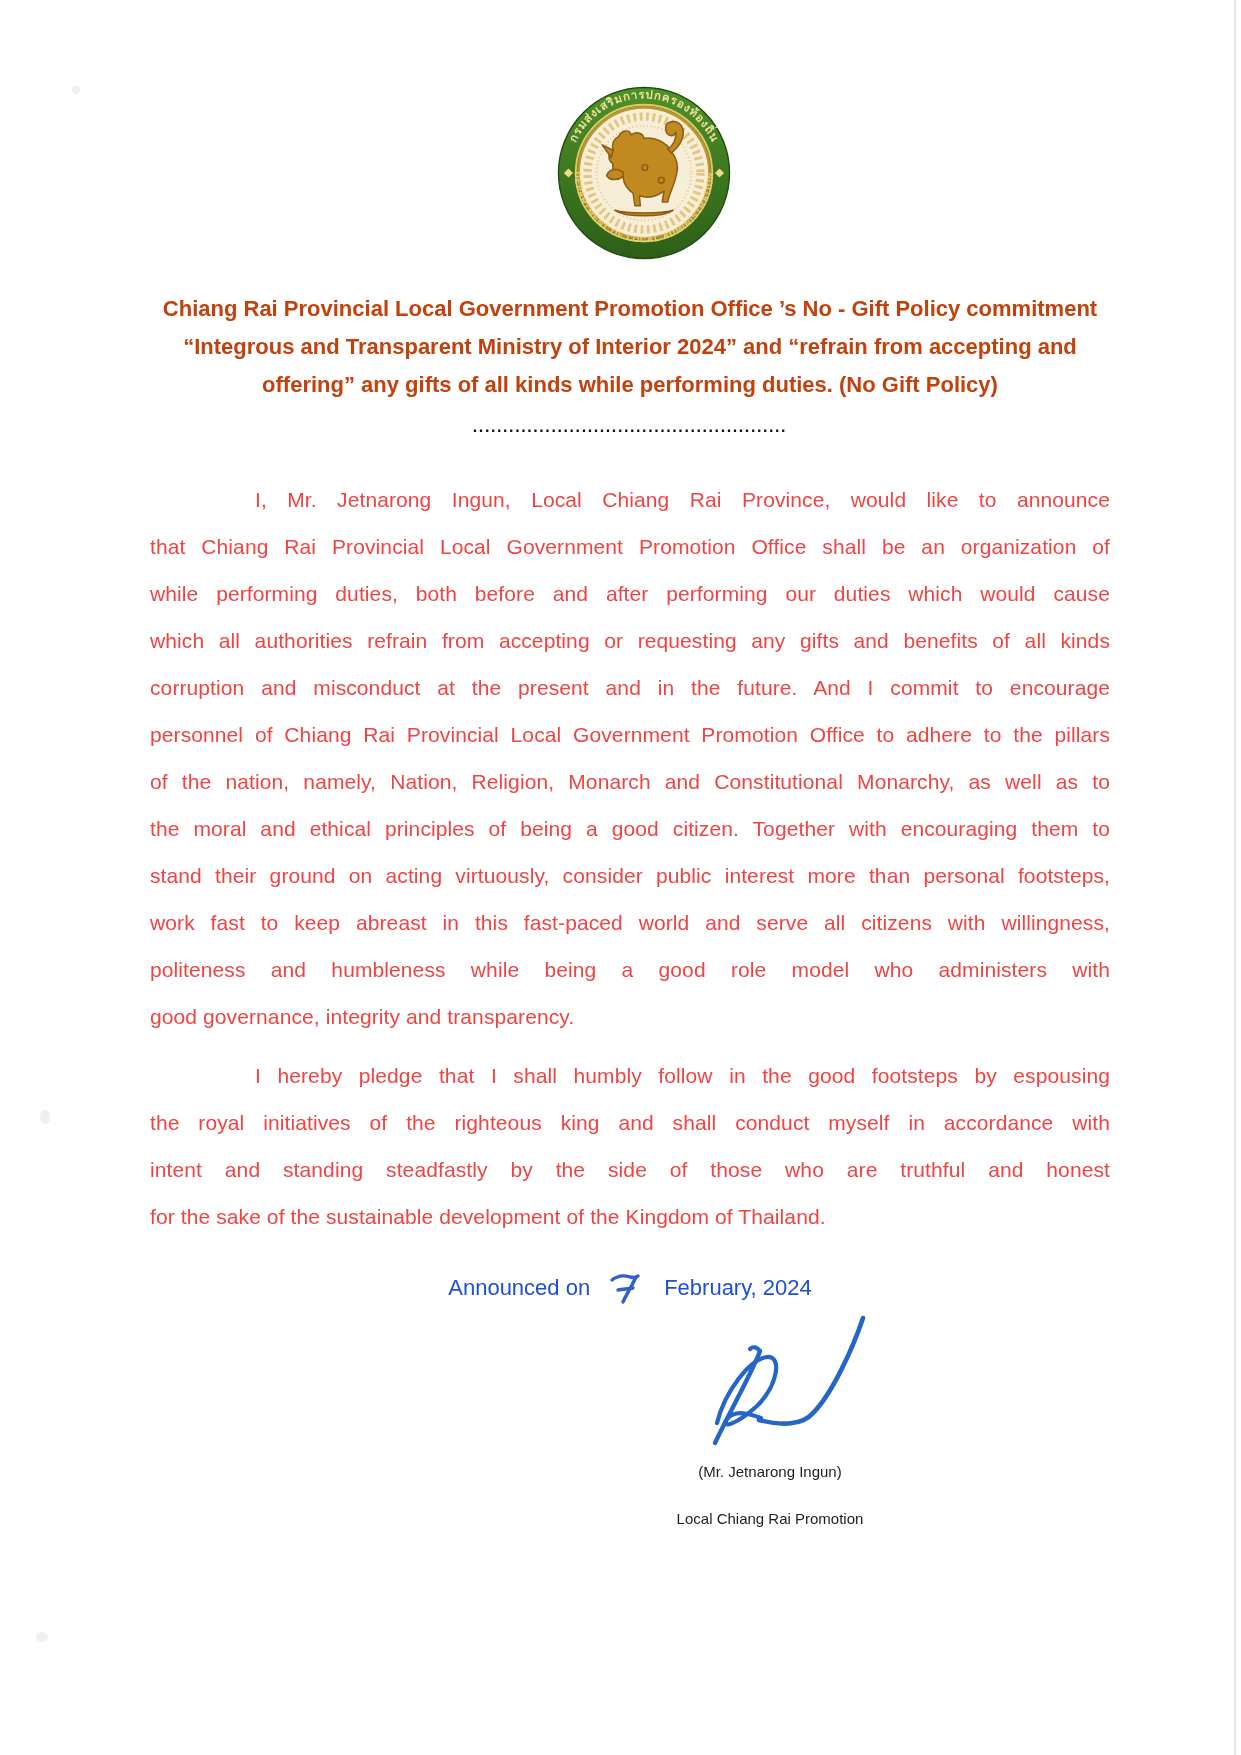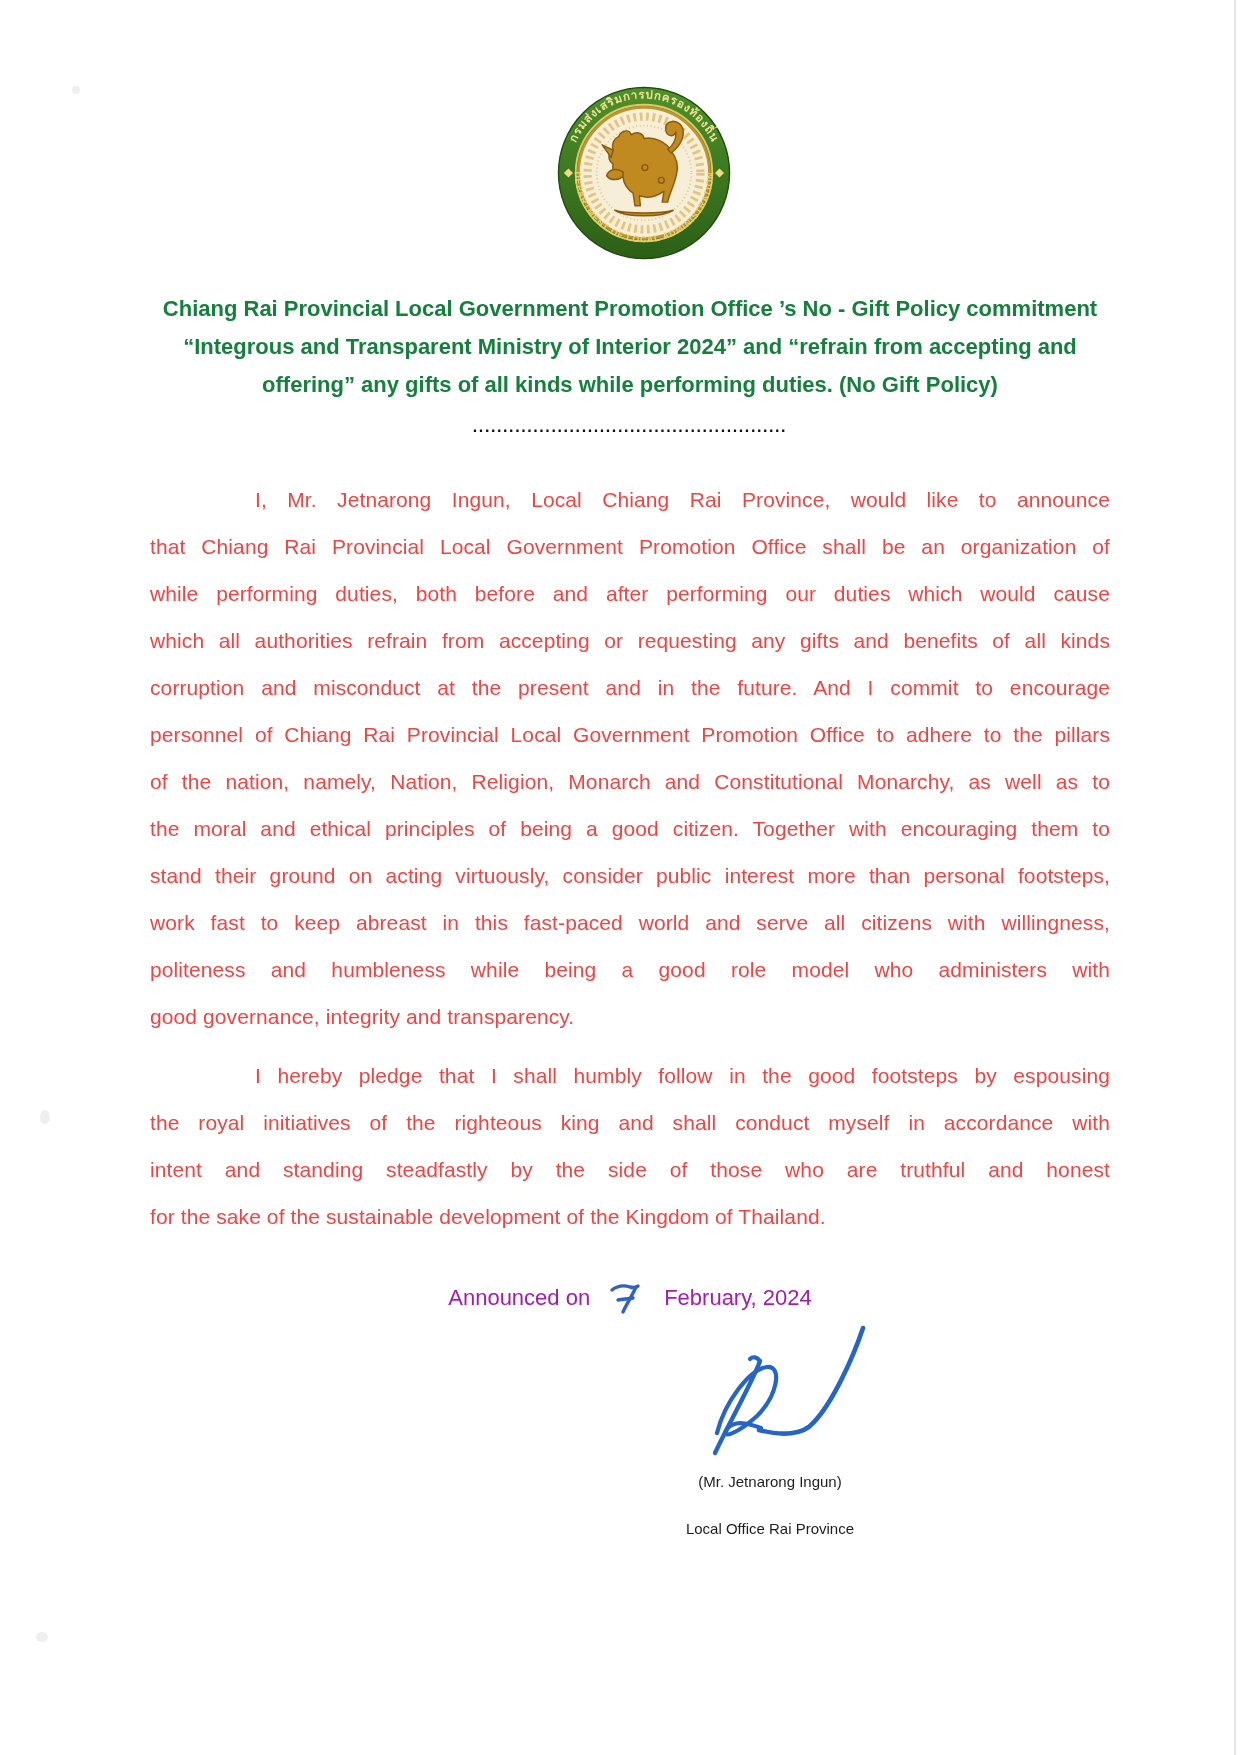--- a/index.html
+++ b/index.html
@@ -5,33 +5,33 @@
   html,body{margin:0;padding:0;background:#9a9a9a;}
   .page{position:relative;width:1241px;height:1755px;background:#ffffff;overflow:hidden;
         font-family:"Liberation Sans",sans-serif;color:#1e1e1e;}
   .content{position:relative;width:960px;margin-left:150px;}
 
   .seal-row{display:flex;justify-content:center;padding-top:82px;}
   .seal-row svg{transform:translateX(14px);}
 
   .title-block{margin-top:26px;}
   .title-line{text-align:center;font-weight:700;font-size:22px;line-height:38px;
-              color:#15803d;white-space:nowrap;}
+              color:#c2410c;white-space:nowrap;}
 
   .sep{margin-top:14px;text-align:center;font-weight:700;font-size:16px;
        letter-spacing:1.6px;color:#0f0f0f;}
 
   .body-block{margin-top:40px;font-size:21px;color:#ef4444;letter-spacing:0.1px;}
   .bline{line-height:47px;text-align:justify;text-align-last:justify;}
   .bline.last{text-align-last:left;}
   .bline.first{text-indent:105px;}
   .para2{margin-top:12px;}
 
-  .announce{margin-top:40px;display:flex;justify-content:center;align-items:center;
-            font-size:22px;color:#a21caf;}
+  .announce{margin-top:30px;display:flex;justify-content:center;align-items:center;
+            font-size:22px;color:#1d4ed8;}
   .announce .pre{margin-right:18px;}
   .announce .post{margin-left:22px;}
 
   .sig-area{margin-left:450px;width:340px;text-align:center;margin-top:0px;}
   .sig-svg{display:block;margin:0 auto;}
   .sig-name{font-size:15px;line-height:47px;color:#1e1e1e;}
 
   .scan-line{position:absolute;top:0;right:5px;width:2px;height:100%;background:#e4e4e7;}
   .smudge{position:absolute;background:#efeff1;border-radius:50%;}
   #smudge-1{left:40px;top:1110px;width:10px;height:14px;}
@@ -140,17 +140,17 @@
     <div class="sig-area">
       <svg class="sig-svg" width="220" height="142" viewBox="0 0 220 142">
         <g fill="none" stroke-linecap="round" stroke-linejoin="round" stroke="#2565c8">
           <path stroke-width="4.6" d="M203 12 C193 42 172 88 153 107 C143 119 122 120 99 114"></path>
           <path stroke-width="4.2" d="M100 45 C97 41 93 40 90 43"></path>
           <path stroke-width="4.4" d="M100 45 C93 65 70 105 55 137"></path>
           <path stroke-width="4.2" d="M57 117 C65 85 90 53 107 51 C123 50 117 80 97 100 C77 118 60 124 67 113 C75 103 90 108 101 112"></path>
         </g>
       </svg>
       <div class="sig-name">(Mr. Jetnarong Ingun)</div>
-      <div class="sig-name">Local Office Rai Province</div>
+      <div class="sig-name">Local Chiang Rai Promotion</div>
     </div>
 
   </div>
 </div>
 
 </body></html>

